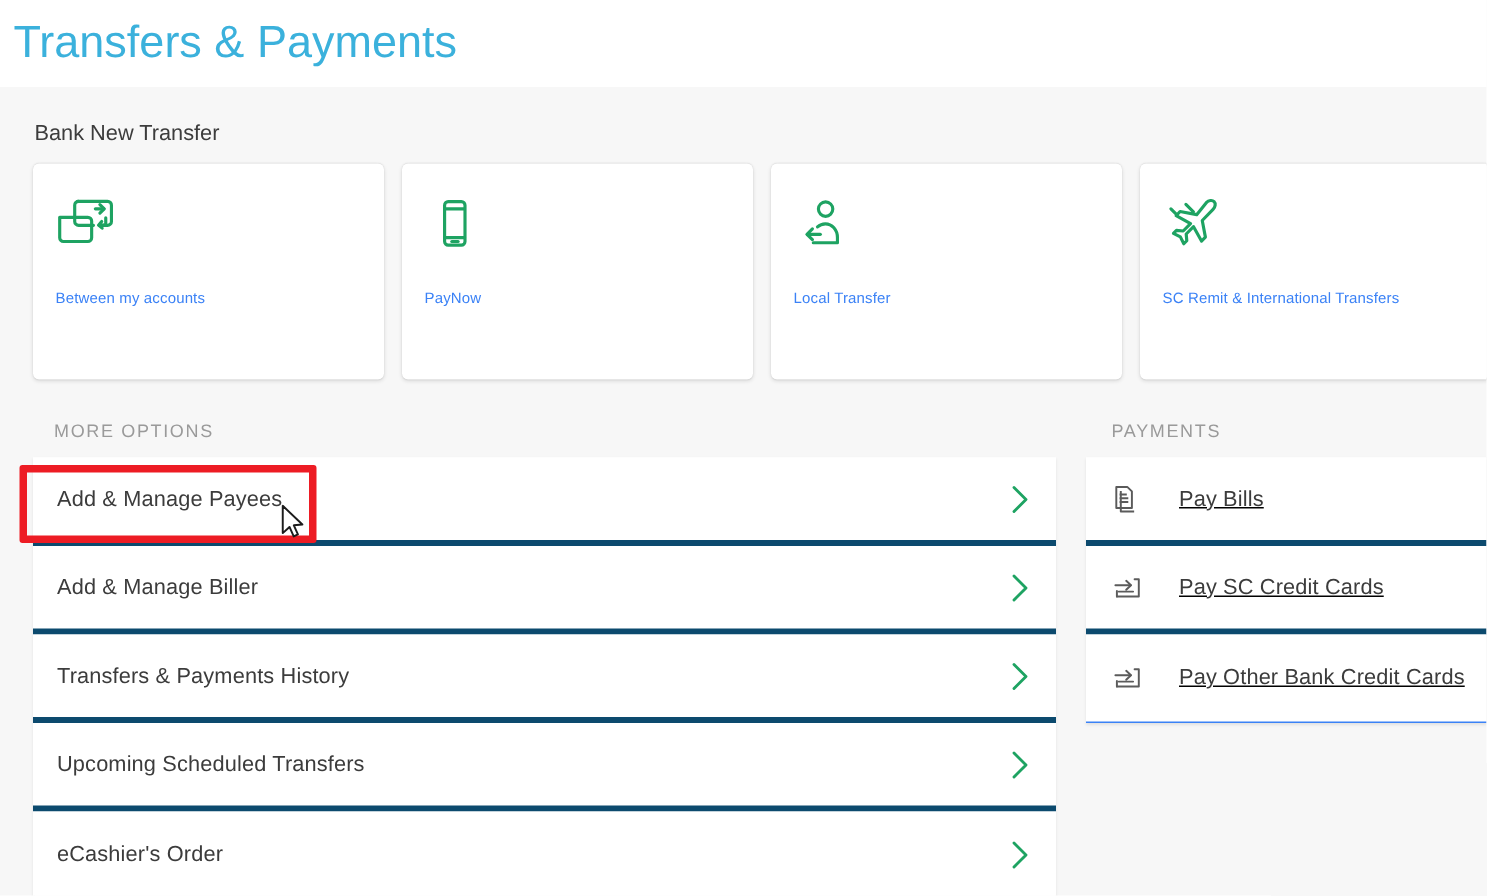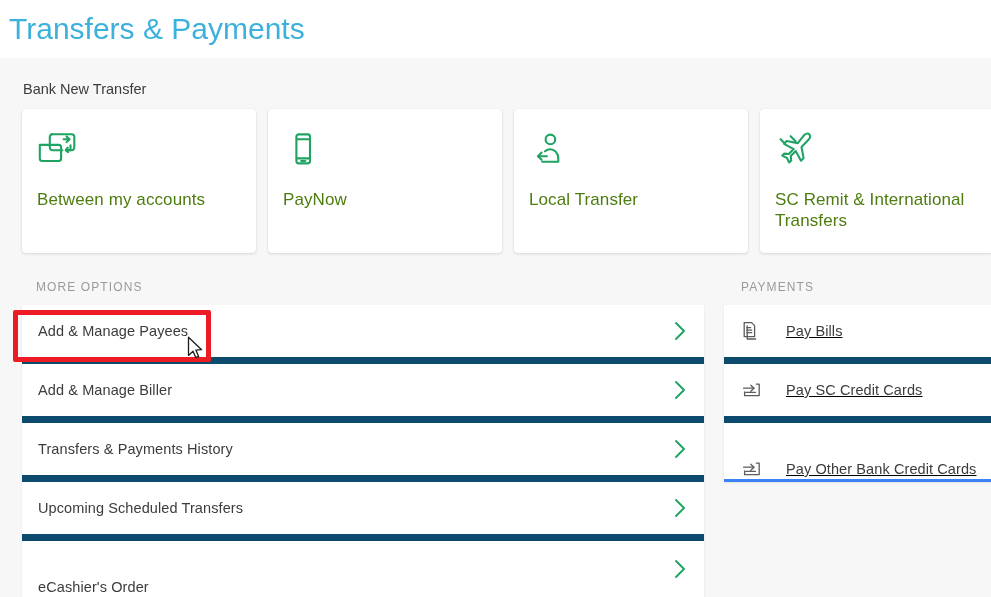--- a/index.html
+++ b/index.html
@@ -59,22 +59,22 @@
     cursor: pointer;
   }
   .card-icon {
     height: 42px;
     display: flex;
     align-items: flex-start;
   }
   .card-icon svg { display: block; }
   .card-label {
     margin-top: 16px;
-    font-size: 17px;
-    color: #4d7c0f;
+    font-size: 10px;
+    color: #3b82f6;
     line-height: 21px;
     letter-spacing: 0.1px;
   }
 
   
   .col-header {
     position: absolute;
     font-size: 12px;
     color: #9a9a9a;
     letter-spacing: 1.1px;
@@ -95,25 +95,25 @@
   #payments-list {
     left: 724px; top: 247px;
     width: 267px;
   }
 
   .row {
     position: relative;
     height: 59px;
     display: flex;
     align-items: center;
-    border-bottom: 7px solid #0c4a6e;
+    border-bottom: 4px solid #0c4a6e;
     cursor: pointer;
     background: #ffffff;
   }
-  .row:last-child { border-bottom: 3px solid #3b82f6; align-items: flex-end; }
+  .row:last-child { border-bottom: 1px solid #3b82f6; }
 
   #more-options-list .row { padding-left: 16px; padding-right: 16px; }
   .row-label {
     font-size: 14.5px;
     color: #3c3c3c;
     letter-spacing: 0.1px;
     line-height: 20px;
   }
   .chevron {
     position: absolute;

